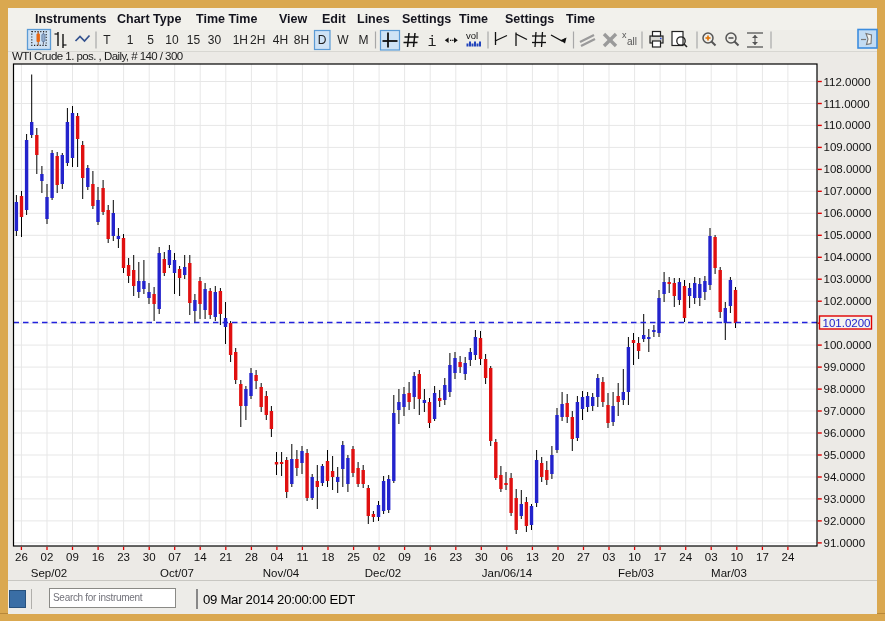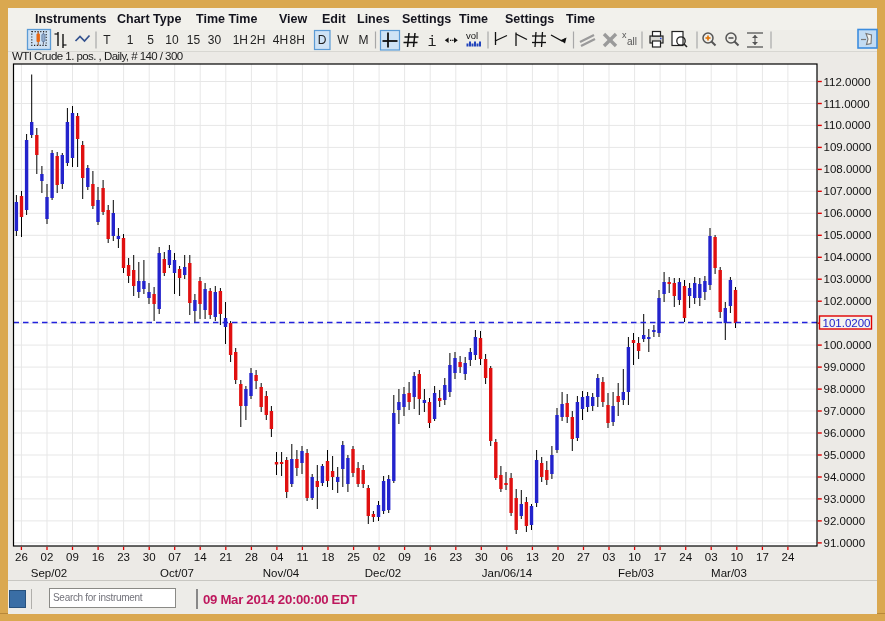--- a/index.html
+++ b/index.html
@@ -31,21 +31,21 @@
 <div class="abs" style="left:0;top:33px;height:15px;font-size:12px;color:#222;z-index:6">
     <span style="position:absolute;left:95px;top:0;width:24px;text-align:center">T</span>
     <span style="position:absolute;left:118px;top:0;width:24px;text-align:center">1</span>
     <span style="position:absolute;left:138.5px;top:0;width:24px;text-align:center">5</span>
     <span style="position:absolute;left:160px;top:0;width:24px;text-align:center">10</span>
     <span style="position:absolute;left:181.5px;top:0;width:24px;text-align:center">15</span>
     <span style="position:absolute;left:202.5px;top:0;width:24px;text-align:center">30</span>
     <span style="position:absolute;left:224px;top:0;width:24px;text-align:right">1H</span>
     <span style="position:absolute;left:250px;top:0;width:24px;text-align:left">2H</span>
     <span style="position:absolute;left:268.5px;top:0;width:24px;text-align:center">4H</span>
-    <span style="position:absolute;left:289.5px;top:0;width:24px;text-align:left">8H</span>
+    <span style="position:absolute;left:289.5px;top:0;width:24px;text-align:center">8H</span>
     <span style="position:absolute;left:310px;top:0;width:24px;text-align:center">D</span>
     <span style="position:absolute;left:331px;top:0;width:24px;text-align:center">W</span>
     <span style="position:absolute;left:351.5px;top:0;width:24px;text-align:center">M</span>
   </div>
 
 <div class="abs" style="left:8px;top:52px;width:869px;height:528px;background:#eceae6"></div>
 <div class="abs" style="left:12px;top:50px;font-size:11.5px;color:#1a1a1a;white-space:nowrap;letter-spacing:-0.55px">WTI Crude 1. pos. , Daily, # 140 / 300</div>
 <svg width="885" height="621" style="position:absolute;left:0;top:0">
 <rect x="13.5" y="64.0" width="803.5" height="482.0" fill="#ffffff"></rect>
 <line x1="13.5" y1="81.5" x2="817.0" y2="81.5" stroke="#e7e7e7" stroke-width="1"></line>
@@ -594,13 +594,13 @@
 <path d="M 866 5.5 L 871.5 7 L 871 15.5 L 866.5 16.5 L 868 11 Z" fill="#f2f2ee" stroke="#777" stroke-width="1.1"></path>
 <line x1="861" y1="11.5" x2="866" y2="11.5" stroke="#777" stroke-width="1.2"></line>
 </svg>
 
 <div class="abs" style="left:8px;top:580px;width:869px;height:33px;background:#edece8;border-top:1px solid #c8c7c2"></div>
 <div class="abs" style="left:9px;top:590px;width:15px;height:16px;background:#3a6ea5;border:1px solid #28527e"></div>
 <div class="abs" style="left:31px;top:589px;width:1px;height:20px;background:#b0afab"></div>
 <div class="abs" style="left:49px;top:588px;width:125px;height:18px;background:#fff;border:1px solid #8a8a86"></div>
 <div class="abs" style="left:53px;top:592px;font-size:10px;color:#73737b;letter-spacing:-0.3px">Search for instrument</div>
 <div class="abs" style="left:196px;top:589px;width:2px;height:20px;background:#888"></div>
-<div class="abs" style="left:203px;top:592px;font-size:13.2px;font-weight:bold;color:#be185d;white-space:nowrap;letter-spacing:-0.3px">09 Mar 2014 20:00:00 EDT</div>
+<div class="abs" style="left:203px;top:592px;font-size:13.2px;font-weight:normal;color:#000000;white-space:nowrap;letter-spacing:-0.3px">09 Mar 2014 20:00:00 EDT</div>
 
 </body></html>

